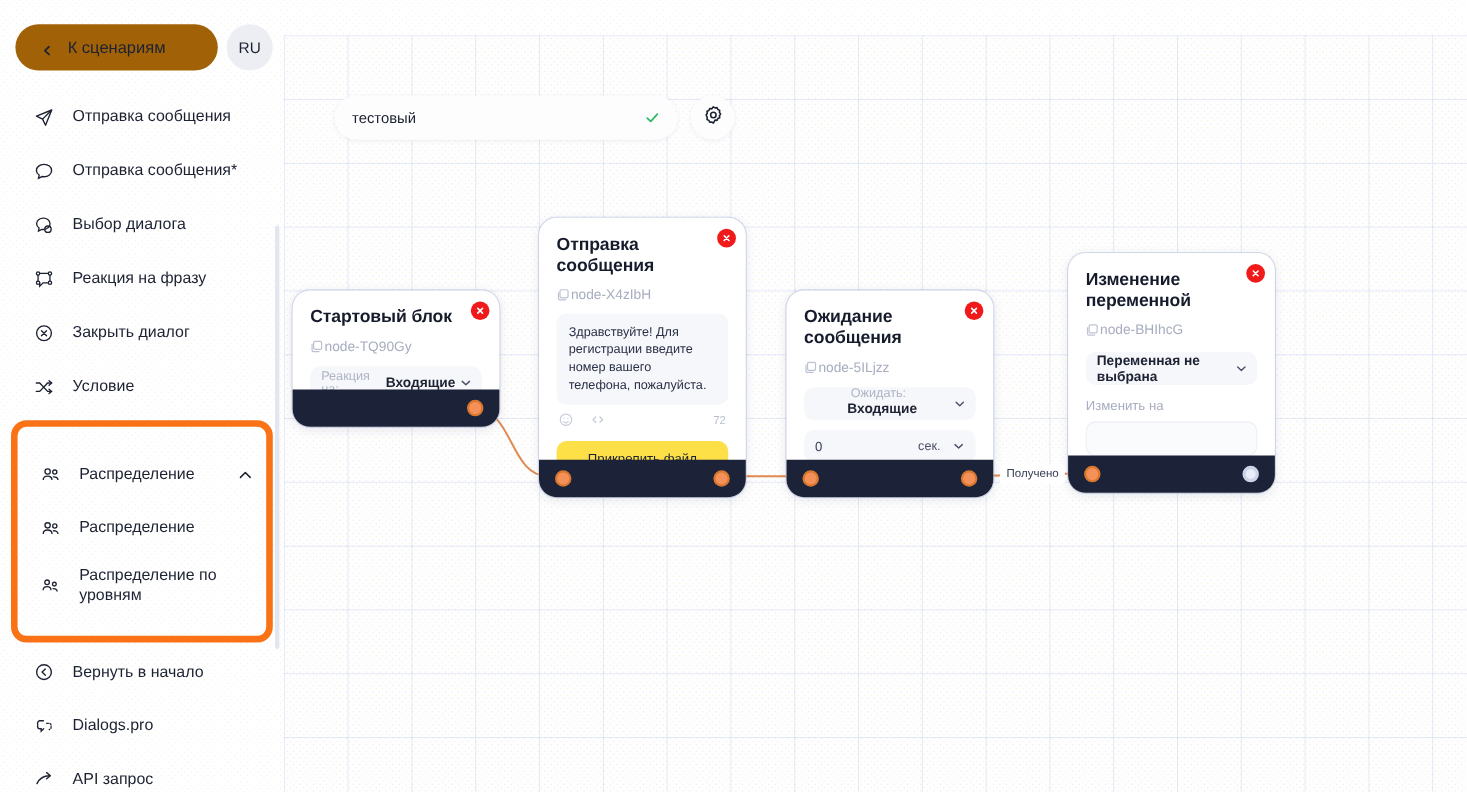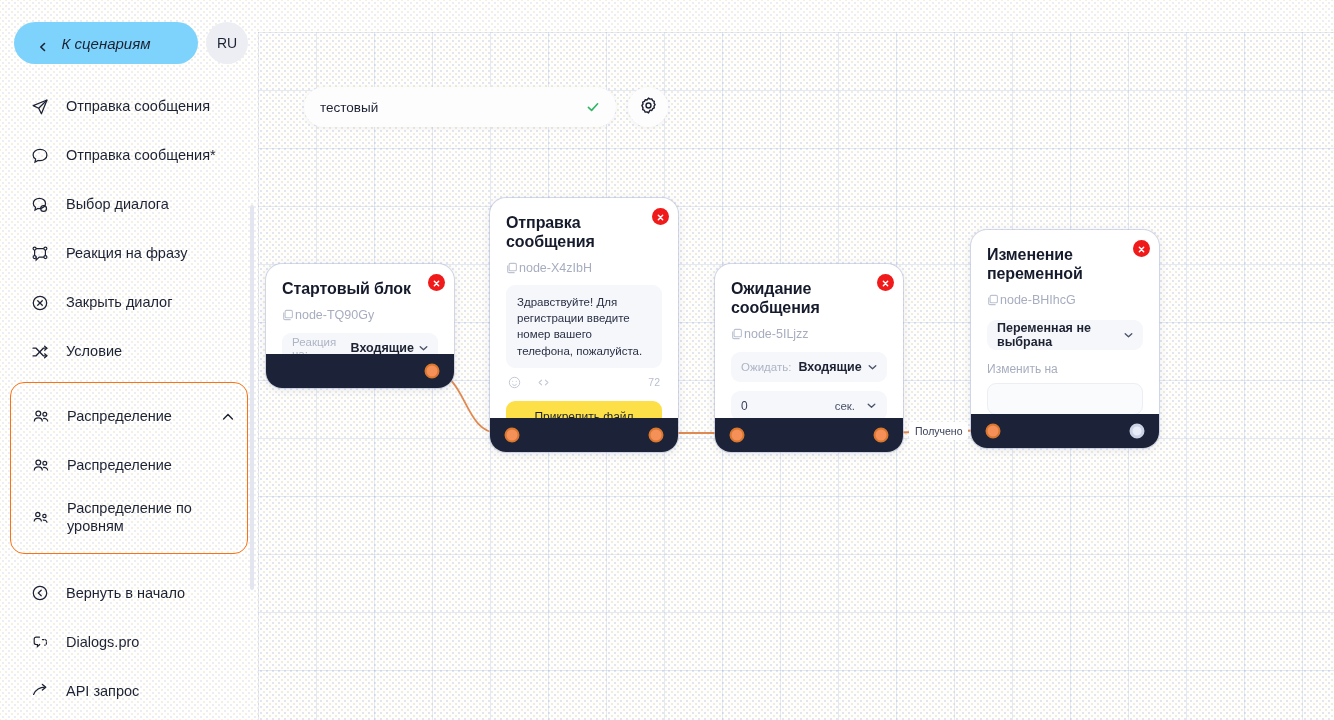--- a/index.html
+++ b/index.html
@@ -40,26 +40,25 @@
   }
   .back-btn {
     flex: 0 0 auto;
     display: flex;
     align-items: center;
     justify-content: center;
     gap: 10px;
     height: 42px;
     width: 184px;
     border-radius: 21px;
-    background: #7dd3fc;
+    background: #a16207;
     color: #1d2233;
     font-size: 15px;
     cursor: pointer;
     position: relative;
-    font-style: italic;
   }
   .back-btn .chev {
     position: absolute;
     left: 24px;
     top: 50%;
     transform: translateY(-50%);
     width: 10px; height: 10px;
   }
   .lang-btn {
     flex: 0 0 auto;
@@ -86,24 +85,24 @@
     line-height: 1.25;
   }
   .side-item .ico {
     flex: 0 0 20px;
     width: 20px; height: 20px;
     display: flex; align-items: center; justify-content: center;
     color: #1d2233;
   }
   .side-item .lbl { flex: 1 1 auto; }
   .side-group {
-    margin: 6px 10px 14px 10px;
-    border: 1px solid #f97316;
+    margin: 6px 10px 2px 10px;
+    border: 6px solid #f97316;
     border-radius: 14px;
-    padding: 9px 0;
+    padding: 19px 0;
   }
   .side-group .side-item { padding-left: 20px; padding-right: 12px; }
   .side-group .caret {
     flex: 0 0 14px;
     width: 14px; height: 14px;
     color: #1d2233;
   }
   .sb-track {
     position: absolute;
     left: 250px;
@@ -624,21 +623,21 @@
         <div class="node-title">Ожидание сообщения</div>
         <div class="node-id">
           <span class="cpy">
             <svg viewBox="0 0 12 12" fill="none" stroke="#bcc2d2" stroke-width="1.1">
                 <rect x="3.1" y="1.4" width="7.3" height="7.3" rx="1.3"></rect>
                 <path d="M8.6 10.6H2.9a1.2 1.2 0 0 1-1.2-1.2V3.6"></path>
               </svg>
           </span>
           <span>node-5ILjzz</span>
         </div>
-        <div class="sel" style="margin-top:11px;">
+        <div class="sel" style="margin-top:11px;flex-direction:column;">
           <span class="pre">Ожидать:</span>
           <span class="val">Входящие</span>
           <span class="dn">
             <svg viewBox="0 0 11 11" fill="none" stroke="#4a5168" stroke-width="1.3" stroke-linecap="round" stroke-linejoin="round">
                 <path d="M2.2 4.2 5.5 7.3 8.8 4.2"></path>
               </svg>
           </span>
         </div>
         <div class="field">
           <span>0</span>

